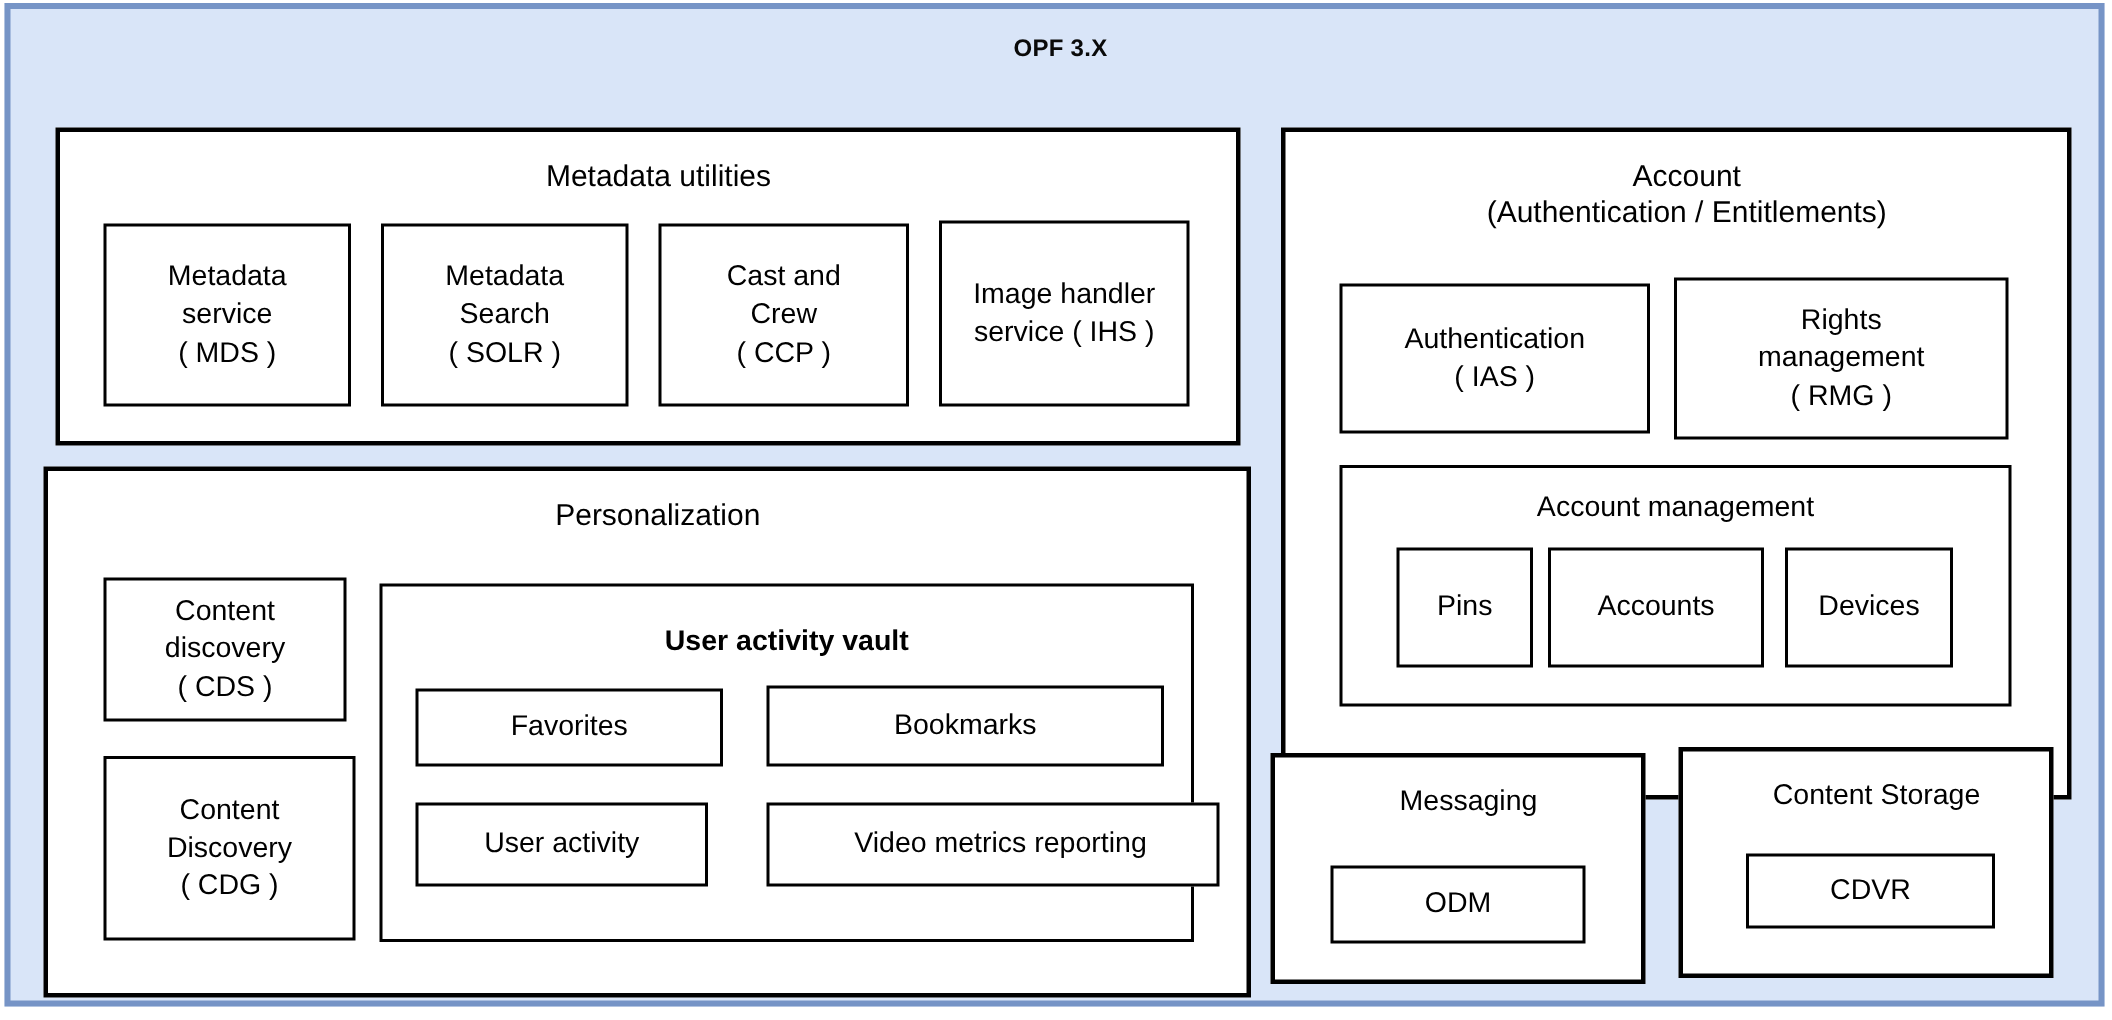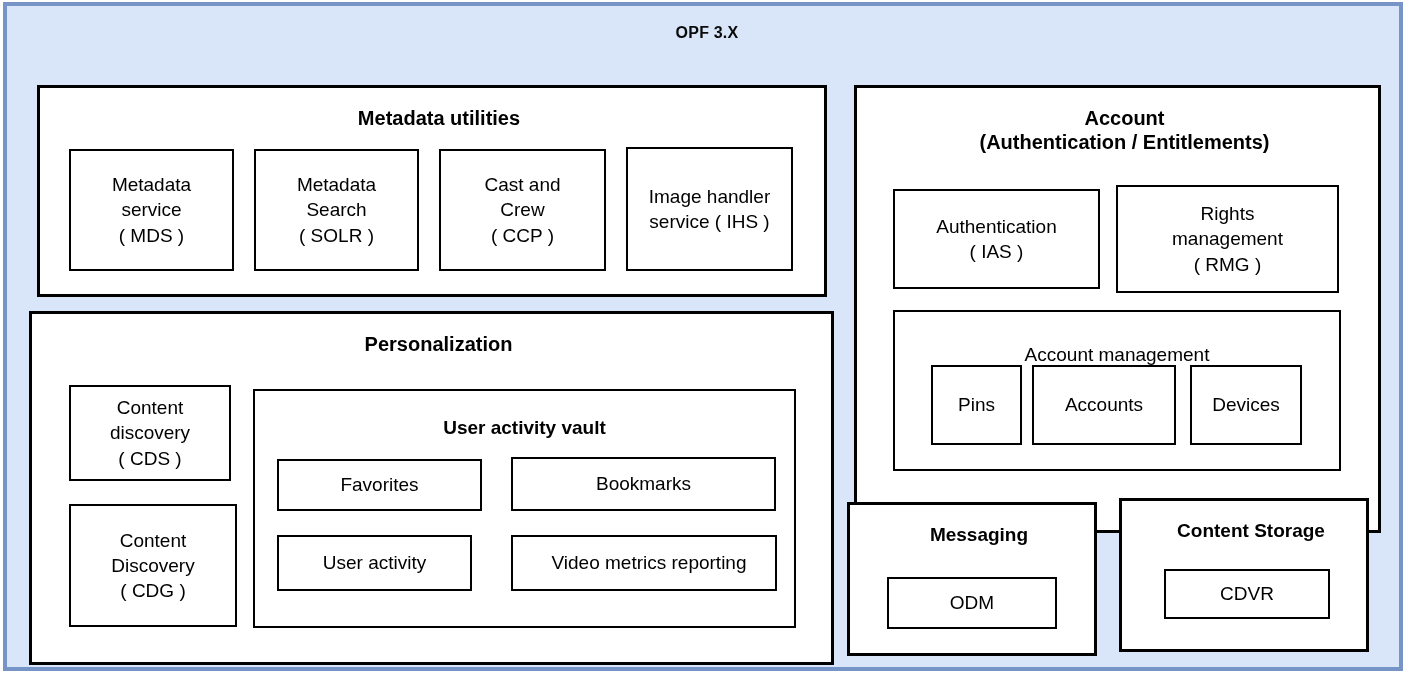--- a/index.html
+++ b/index.html
@@ -46,21 +46,21 @@
     position: absolute;
     background: #ffffff;
     border: 3px solid #000000;
     box-sizing: border-box;
   }
   .group-title {
     position: absolute;
     left: 0;
     width: 100%;
     text-align: center;
-    font-weight: bold;
+    font-weight: normal;
     color: #000000;
     box-sizing: border-box;
     line-height: 1.18;
     padding-left: 14px;
   }
 
   
   .node {
     position: absolute;
     background: #ffffff;
@@ -105,30 +105,30 @@
   #personalization-group { left: 22px; top: 305px; width: 805px; height: 354px; }
   #personalization-title { top: 19px; font-size: 20px; }
   #node-cds { left: 37px; top: 71px;  width: 162px; height: 96px; }
   #node-cdg { left: 37px; top: 190px; width: 168px; height: 123px; }
 
   #uav-subgroup { left: 221px; top: 75px; width: 543px; height: 239px; }
   #uav-title { top: 26px; font-size: 19px; font-weight: bold; }
   #node-favorites { left: 22px;  top: 68px;  width: 205px; height: 52px; }
   #node-bookmarks { left: 256px; top: 66px;  width: 265px; height: 54px; }
   #node-useractivity { left: 22px;  top: 144px; width: 195px; height: 56px; }
-  #node-videometrics { left: 256px; top: 144px; width: 266px; height: 56px; padding-left: 14px; }
+  #node-videometrics { left: 256px; top: 144px; width: 302px; height: 56px; padding-left: 14px; }
 
   
   #account-group { left: 847px; top: 79px; width: 527px; height: 448px; }
   #account-title { top: 19px; font-size: 20px; }
   #node-ias { left: 36px;  top: 101px; width: 207px; height: 100px; }
   #node-rmg { left: 259px; top: 97px;  width: 223px; height: 108px; }
 
   #acctmgmt-subgroup { left: 36px; top: 222px; width: 448px; height: 161px; }
-  #acctmgmt-title { top: 16px; font-size: 19px; margin-top: 16px; }
+  #acctmgmt-title { top: 16px; font-size: 19px; }
   #node-pins     { left: 36px;  top: 53px; width: 91px;  height: 80px; }
   #node-accounts { left: 137px; top: 53px; width: 144px; height: 80px; }
   #node-devices  { left: 295px; top: 53px; width: 112px; height: 80px; }
 
   
   #messaging-group { left: 840px; top: 496px; width: 250px; height: 154px; }
   #messaging-title { top: 19px; font-size: 19px; }
   #node-odm { left: 37px; top: 72px; width: 170px; height: 52px; }
 
   

